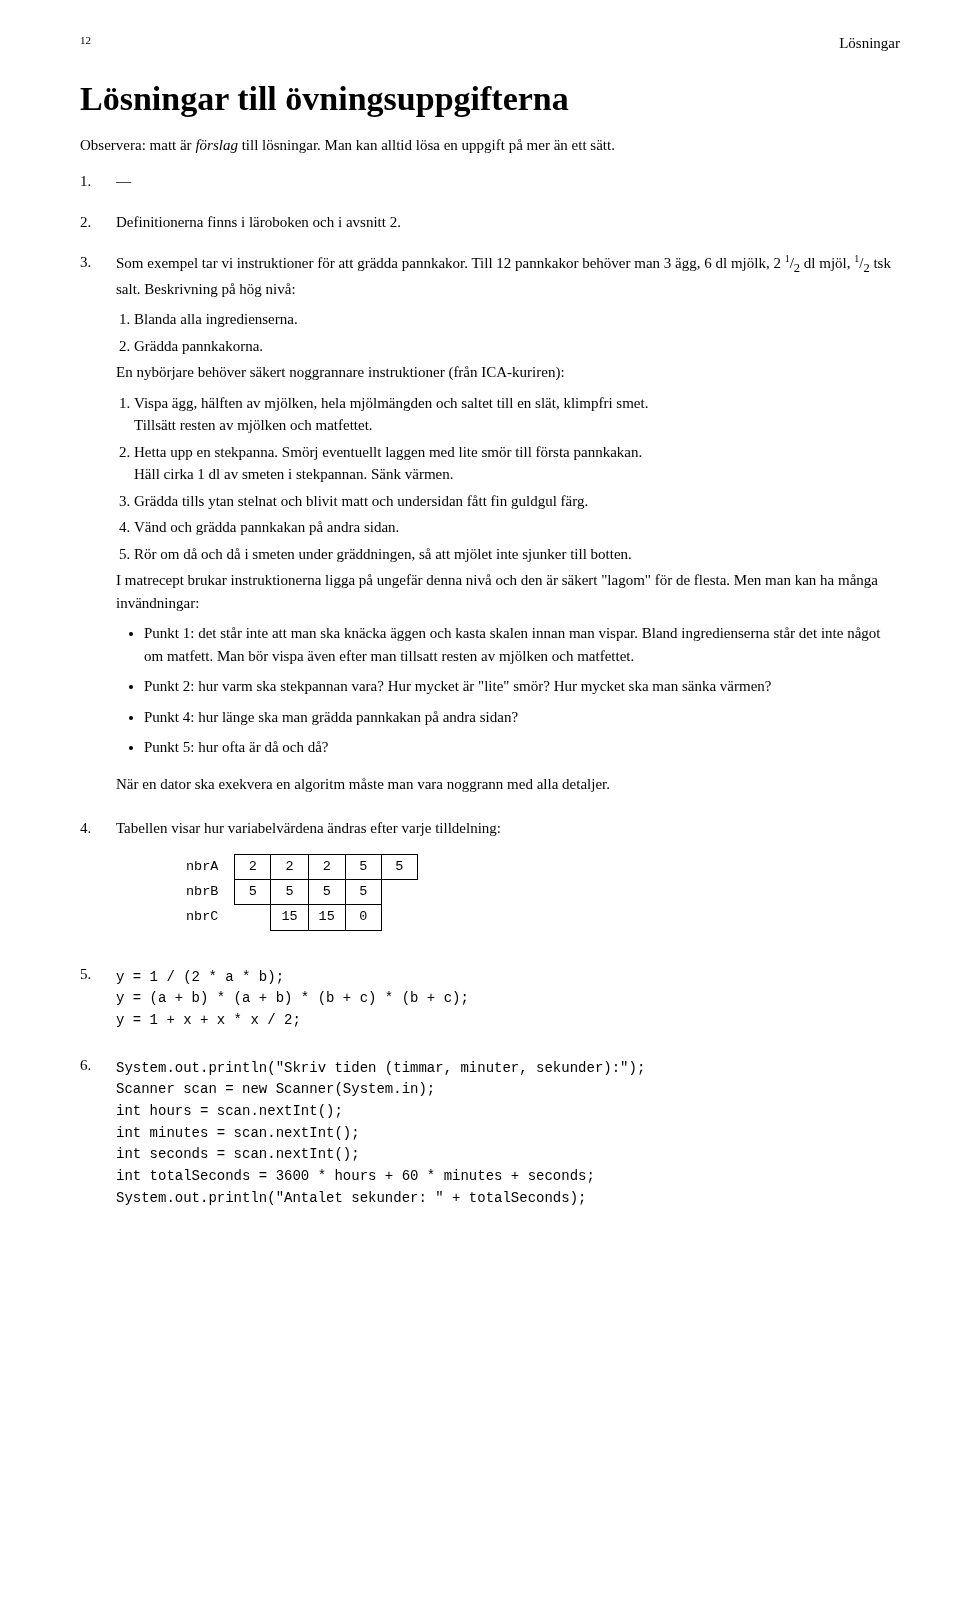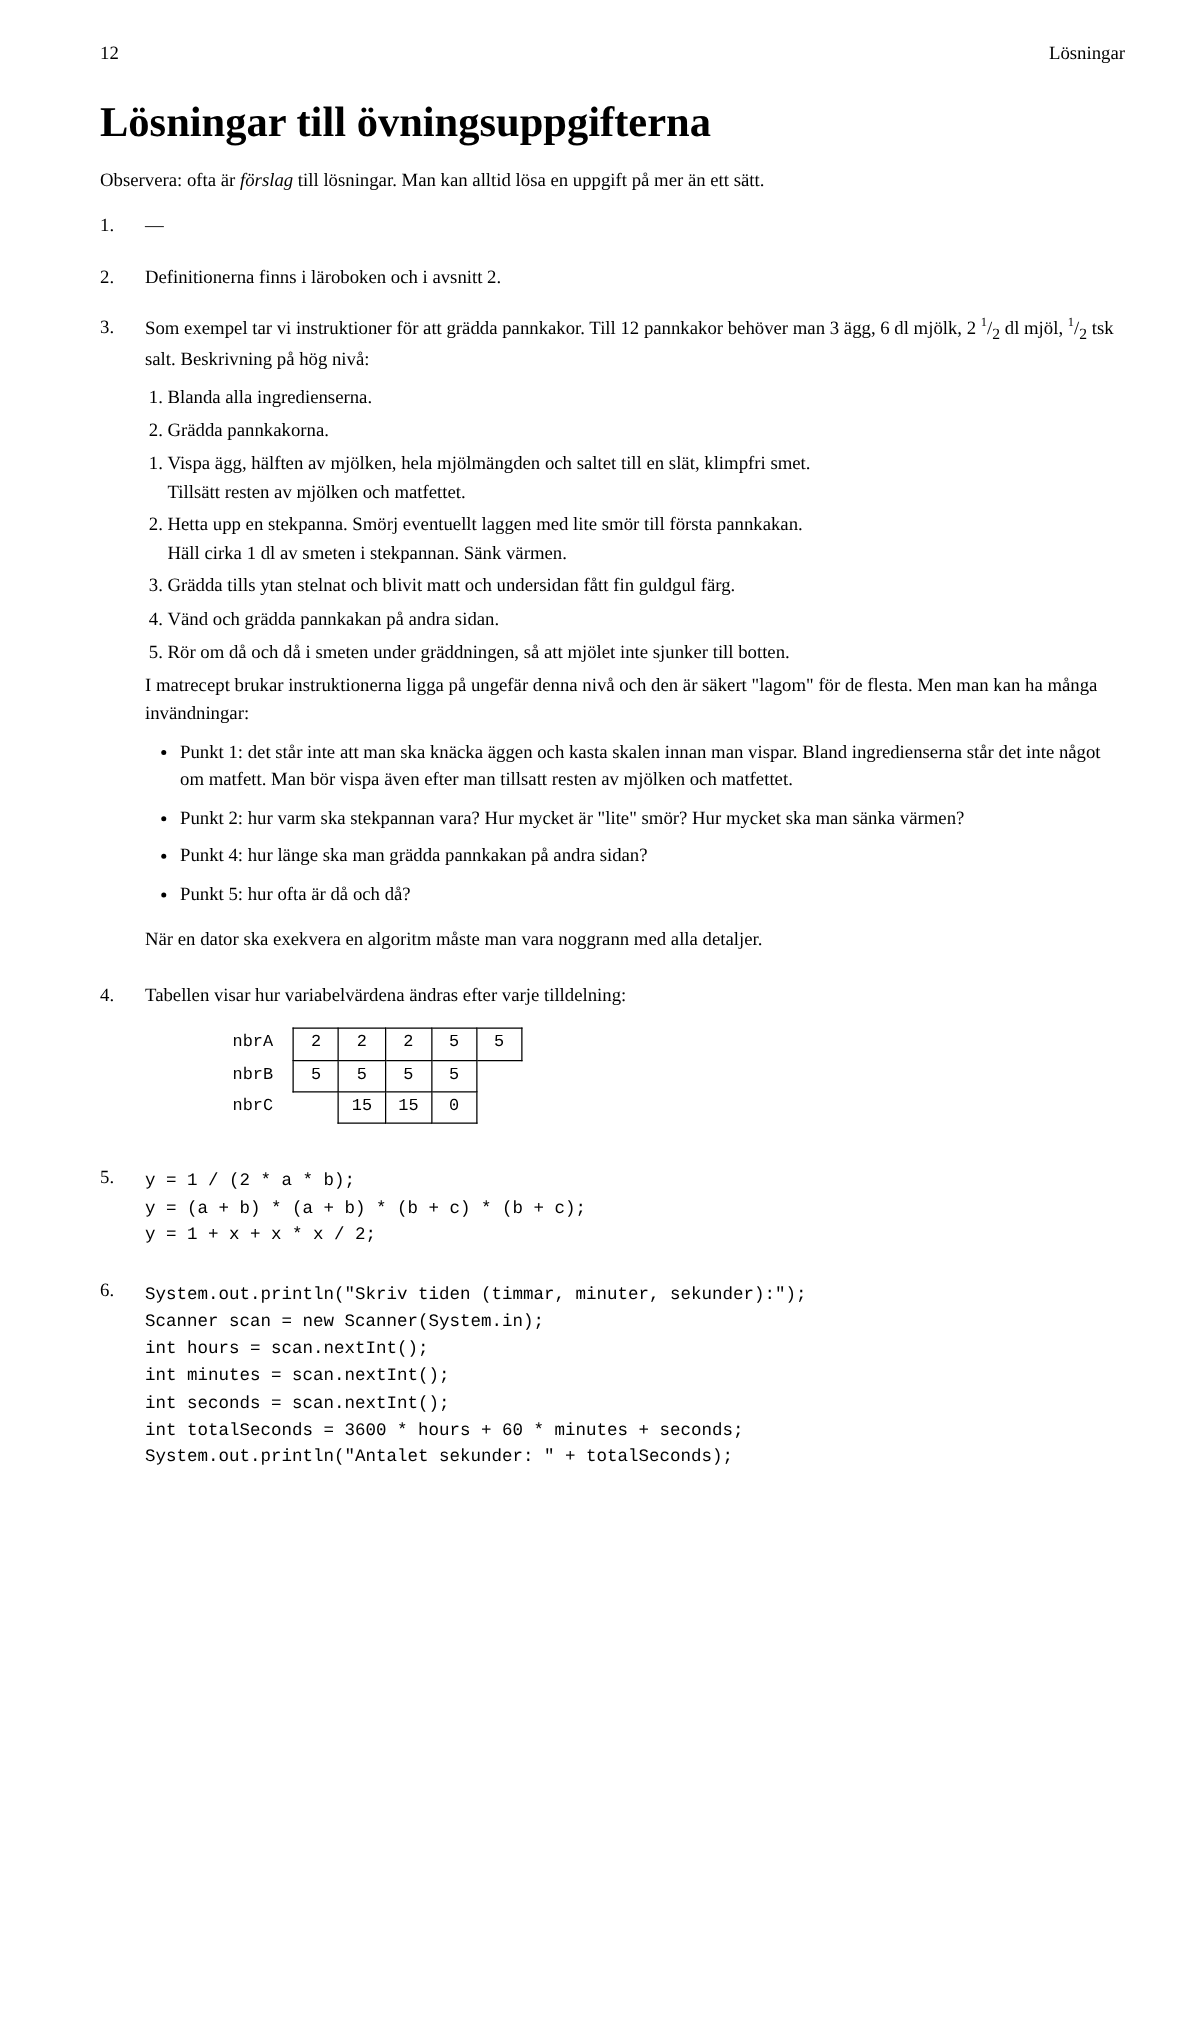--- a/index.html
+++ b/index.html
@@ -13,21 +13,21 @@
       max-width: 960px;
     }
     .page-header {
       display: flex;
       justify-content: space-between;
       align-items: flex-start;
       margin-bottom: 18px;
       border-bottom: none;
     }
     .page-number {
-      font-size: 15px;
+      font-size: 11px;
     }
     .page-chapter {
       font-size: 15px;
       text-align: right;
     }
     h1 {
       font-size: 34px;
       font-weight: bold;
       margin-bottom: 10px;
       font-family: "Times New Roman", Times, serif;
@@ -108,21 +108,21 @@
 <body>
 
 <div class="page-header">
   <span class="page-number">12</span>
   <span class="page-chapter">Lösningar</span>
 </div>
 
 <h1>Lösningar till övningsuppgifterna</h1>
 
 <p class="intro-text">
-  <span>Observera: ofta är </span><em>förslag</em><span> till lösningar. Man kan alltid lösa en uppgift på mer än ett sätt.</span>
+  <span>Observera: matt är </span><em>förslag</em><span> till lösningar. Man kan alltid lösa en uppgift på mer än ett sätt.</span>
 </p>
 
 <div class="numbered-section section-gap">
   <span class="num">1.</span>
   <span class="content">—</span>
 </div>
 
 <div class="numbered-section section-gap">
   <span class="num">2.</span>
   <span class="content">Definitionerna finns i läroboken och i avsnitt 2.</span>
@@ -131,20 +131,21 @@
 <div class="numbered-section">
   <span class="num">3.</span>
   <div class="content">
     <p class="section-paragraph">
       <span>Som exempel tar vi instruktioner för att grädda pannkakor. Till 12 pannkakor behöver man 3 ägg, 6 dl mjölk, 2</span> <sup>1</sup>/<sub>2</sub> <span>dl mjöl,</span> <sup>1</sup>/<sub>2</sub> <span>tsk salt. Beskrivning på hög nivå:</span>
     </p>
     <ol class="sub-list">
       <li><span>Blanda alla ingredienserna.</span></li>
       <li><span>Grädda pannkakorna.</span></li>
     </ol>
+    <p class="section-paragraph">En nybörjare behöver säkert noggrannare instruktioner (från ICA-kuriren):</p>
     <ol class="sub-list">
       <li>
         <span>Vispa ägg, hälften av mjölken, hela mjölmängden och saltet till en slät, klimpfri smet.</span><br>
         <span>Tillsätt resten av mjölken och matfettet.</span>
       </li>
       <li>
         <span>Hetta upp en stekpanna. Smörj eventuellt laggen med lite smör till första pannkakan.</span><br>
         <span>Häll cirka 1 dl av smeten i stekpannan. Sänk värmen.</span>
       </li>
       <li><span>Grädda tills ytan stelnat och blivit matt och undersidan fått fin guldgul färg.</span></li>

